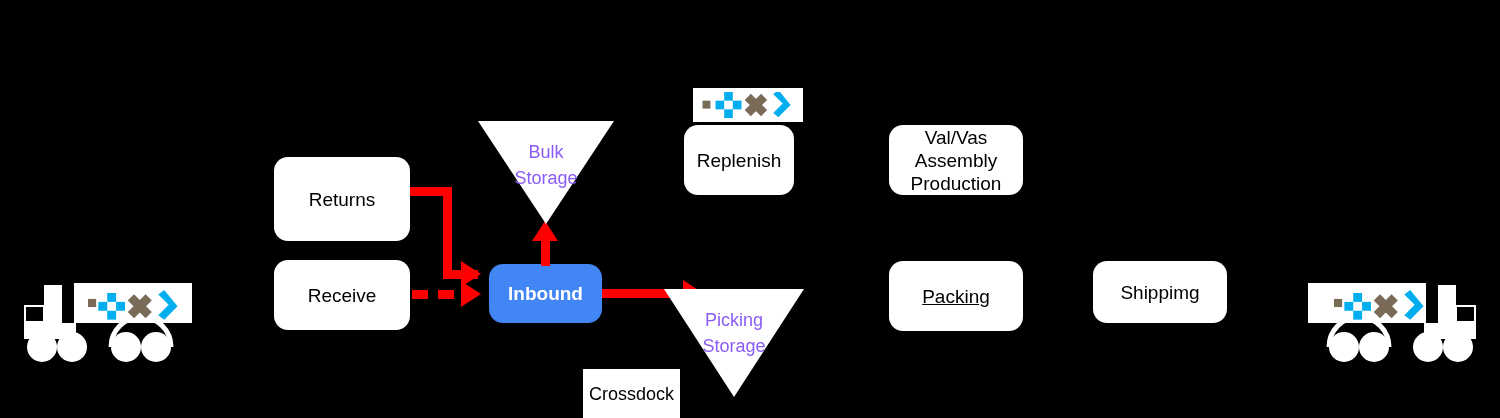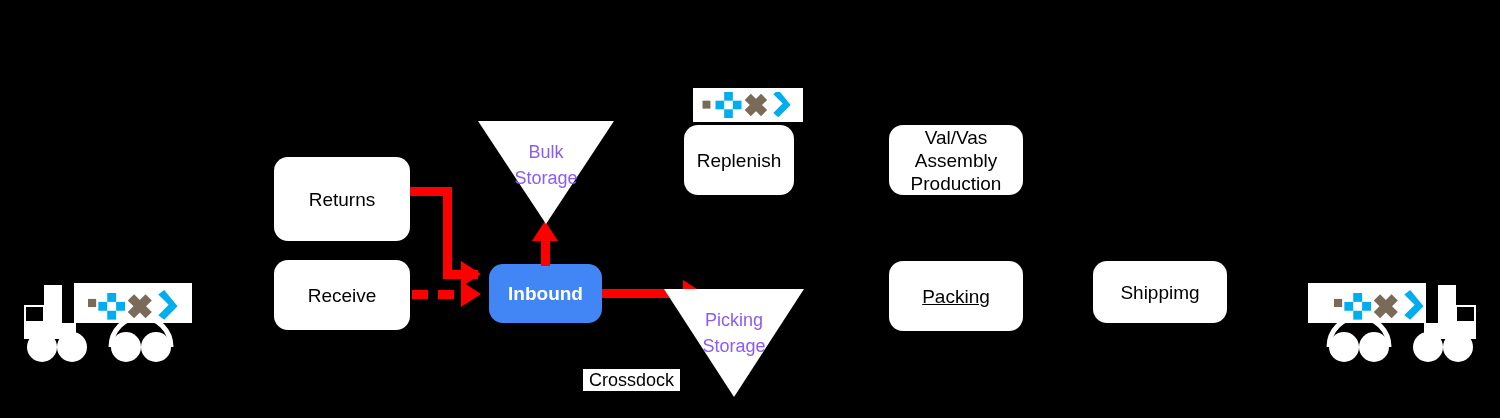--- a/index.html
+++ b/index.html
@@ -28,21 +28,21 @@
   }
   .tri .lbl{
     position:absolute;left:0;right:0;top:18px;
     text-align:center;color:#8b5cf6;font-size:18px;line-height:26px;
     white-space:pre-line;
   }
 
   
   .plate{
     position:absolute;background:#ffffff;color:#000;
-    font-size:18px;line-height:22px;padding:0 6px;
+    font-size:18px;line-height:22px;padding:14px 6px;
     white-space:nowrap;
   }
 
   
   .seg{position:absolute;background:#ff0000;}
   .arrowhead{
     position:absolute;width:0;height:0;
   }
   .arrowhead.right{
     border-top:13px solid transparent;

